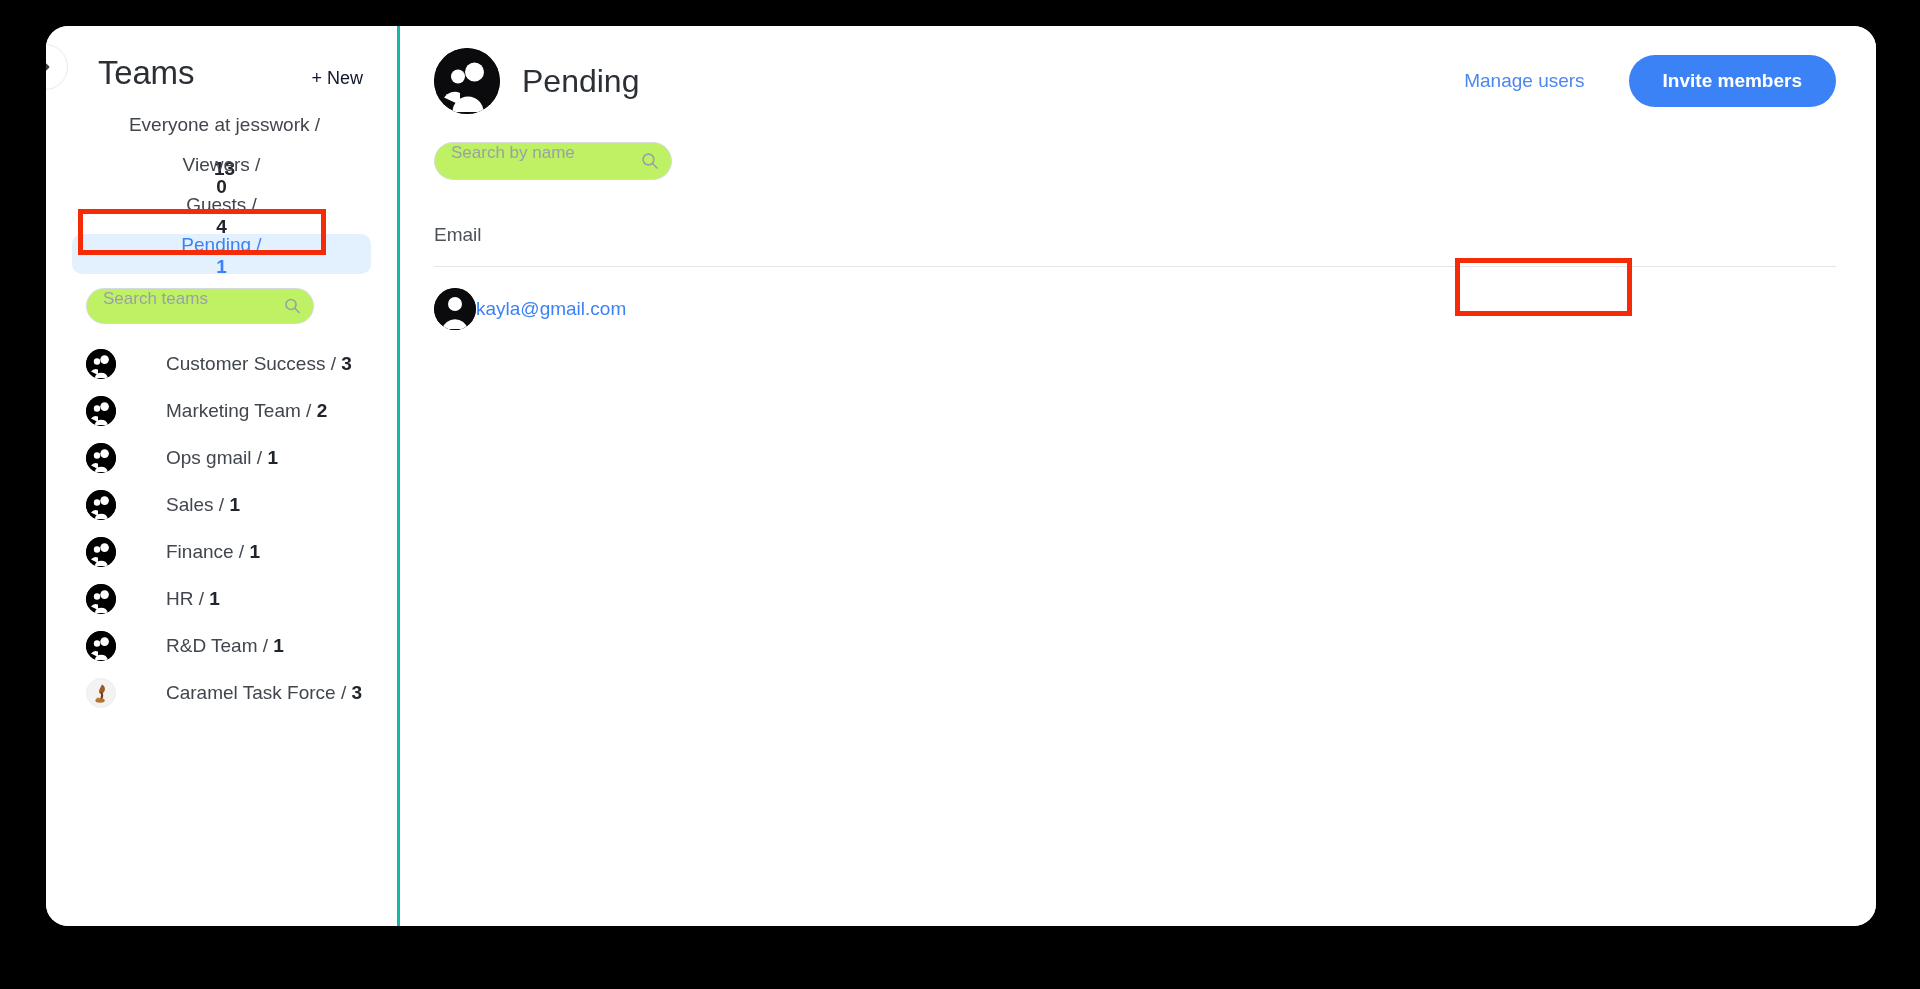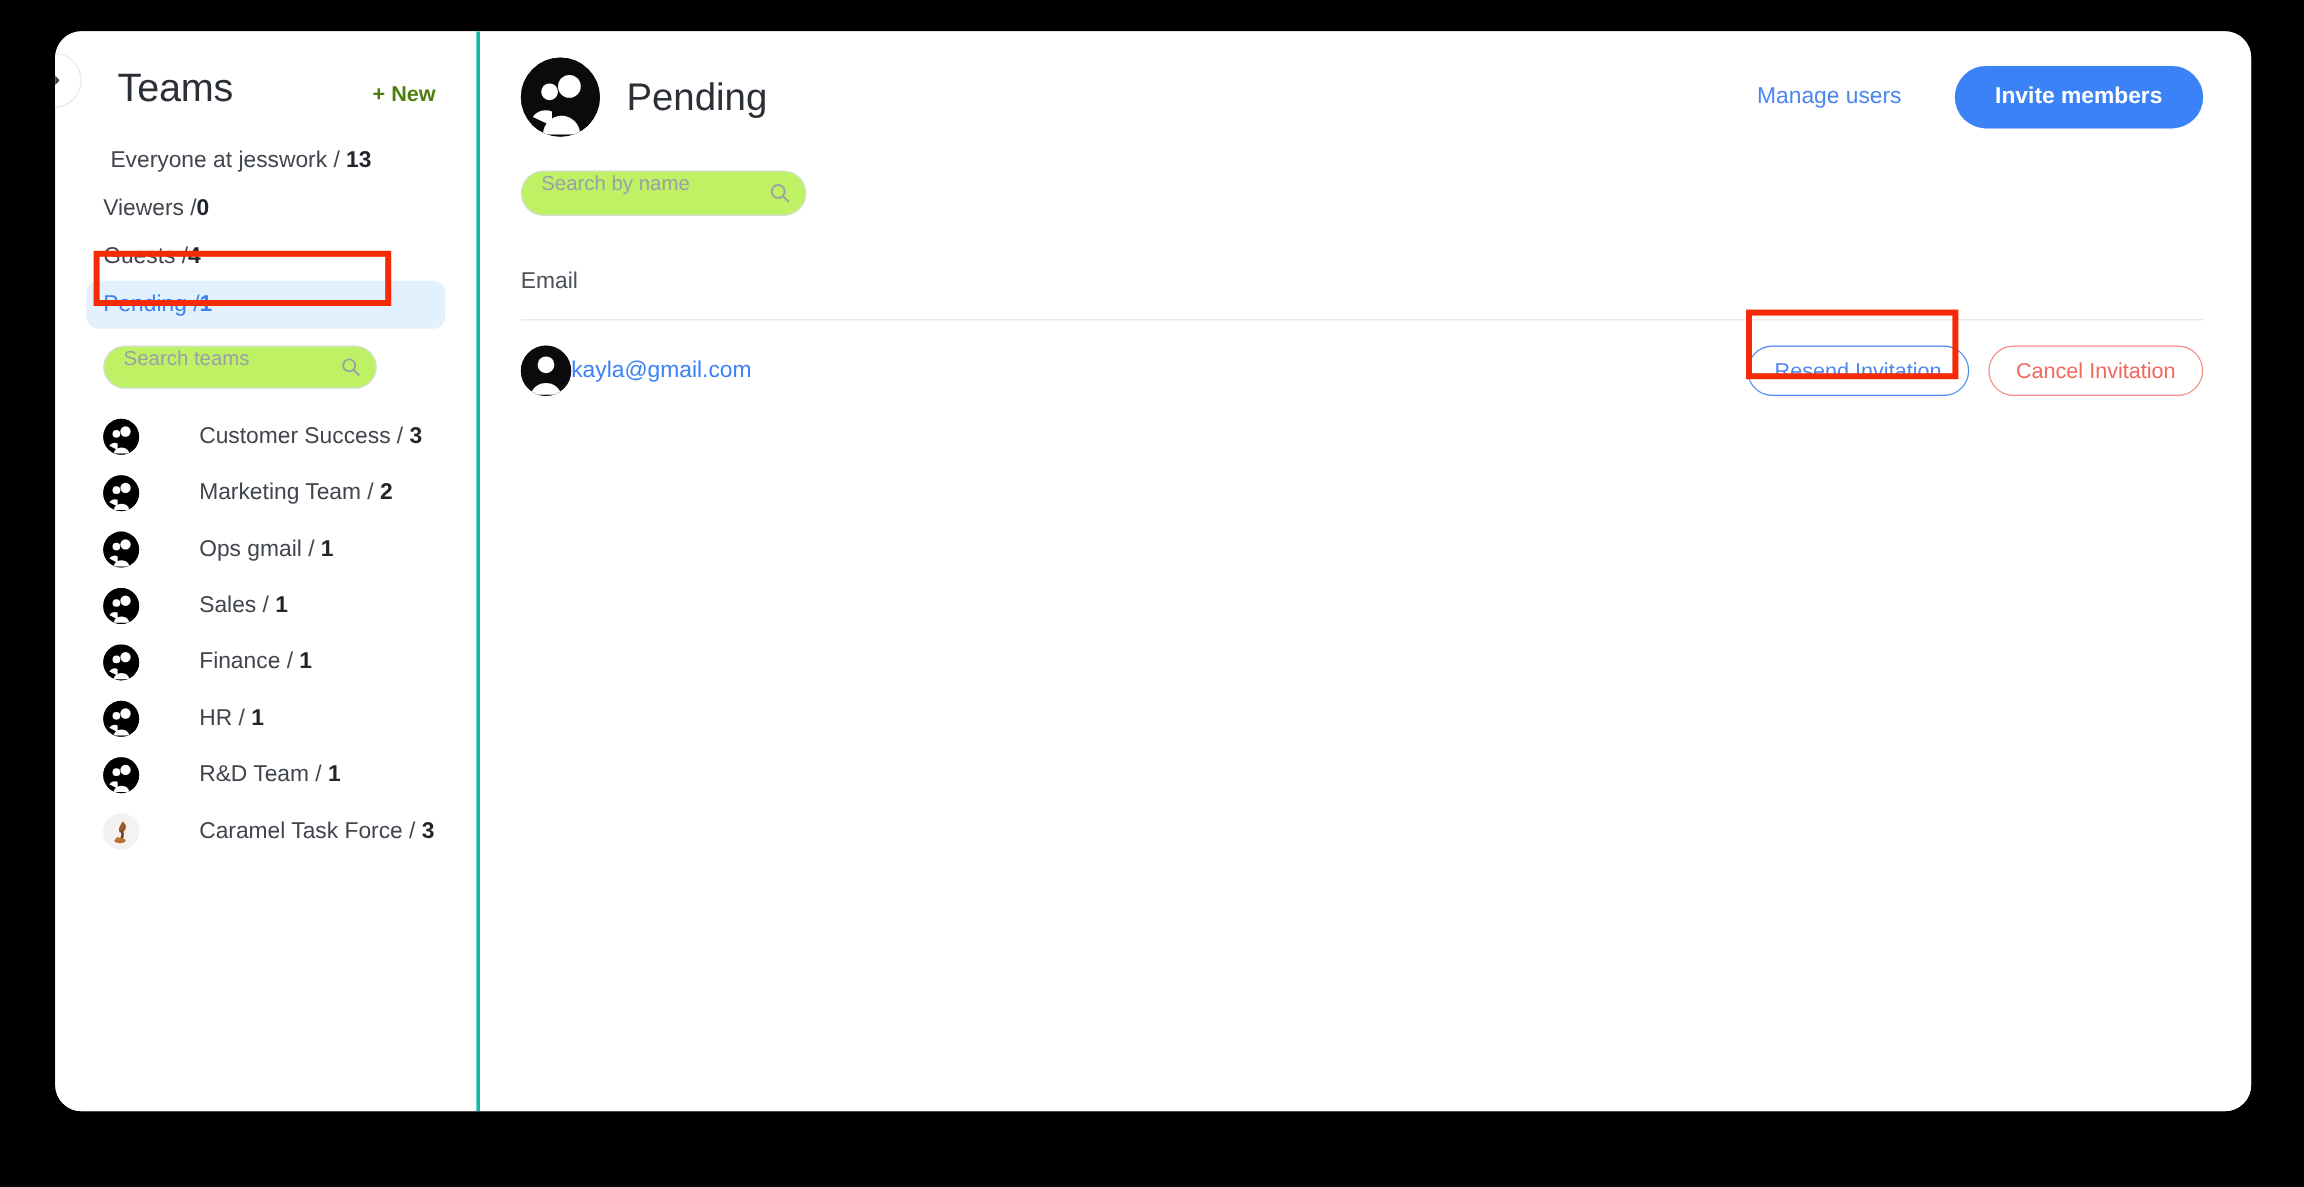--- a/index.html
+++ b/index.html
@@ -67,40 +67,41 @@
   }
   .sidebar-title {
     font-size: 33px;
     font-weight: 400;
     color: #2b2f36;
     letter-spacing: -0.2px;
   }
   .new-link {
     margin-left: auto;
     font-size: 18px;
-    color: #4d7c0f;
-    font-weight: 700;
+    color: #0f172a;
+    font-weight: 400;
     cursor: pointer;
     white-space: nowrap;
   }
 
   .scope-list {
     margin-top: 22px;
     padding: 0 26px 0 26px;
   }
   .scope-item {
     height: 40px;
     display: flex;
     align-items: center;
     padding: 0 14px;
     border-radius: 10px;
     font-size: 19px;
     color: #41464e;
     cursor: pointer;
     white-space: nowrap;
+    flex-direction: column;
   }
   .scope-item .cnt {
     font-weight: 700;
     color: #20242b;
   }
   .scope-item.indent { padding-left: 20px; }
   .scope-item.active {
     background: #e3f0fd;
     color: #3c82f6;
   }
@@ -525,24 +526,20 @@
       <div class="member-row">
         <span class="member-avatar">
           <svg width="42" height="42" viewBox="0 0 42 42">
             <circle cx="21" cy="21" r="21" fill="#0b0b0d"></circle>
             <circle cx="21" cy="16" r="7" fill="#fff"></circle>
             <path d="M8 41 A13.5 13.5 0 0 1 34 41 Z" fill="#fff"></path>
           </svg>
         </span>
         <div class="member-email">kayla@gmail.com</div>
 
-        <div class="row-actions">
-          <button class="outline-btn blue">Resend Invitation</button>
-          <button class="outline-btn red">Cancel Invitation</button>
-        </div>
       </div>
 
     </section>
 
   </div>
 
   <div class="annot" id="annot-pending"></div>
   <div class="annot" id="annot-cancel"></div>
 
 </div>

